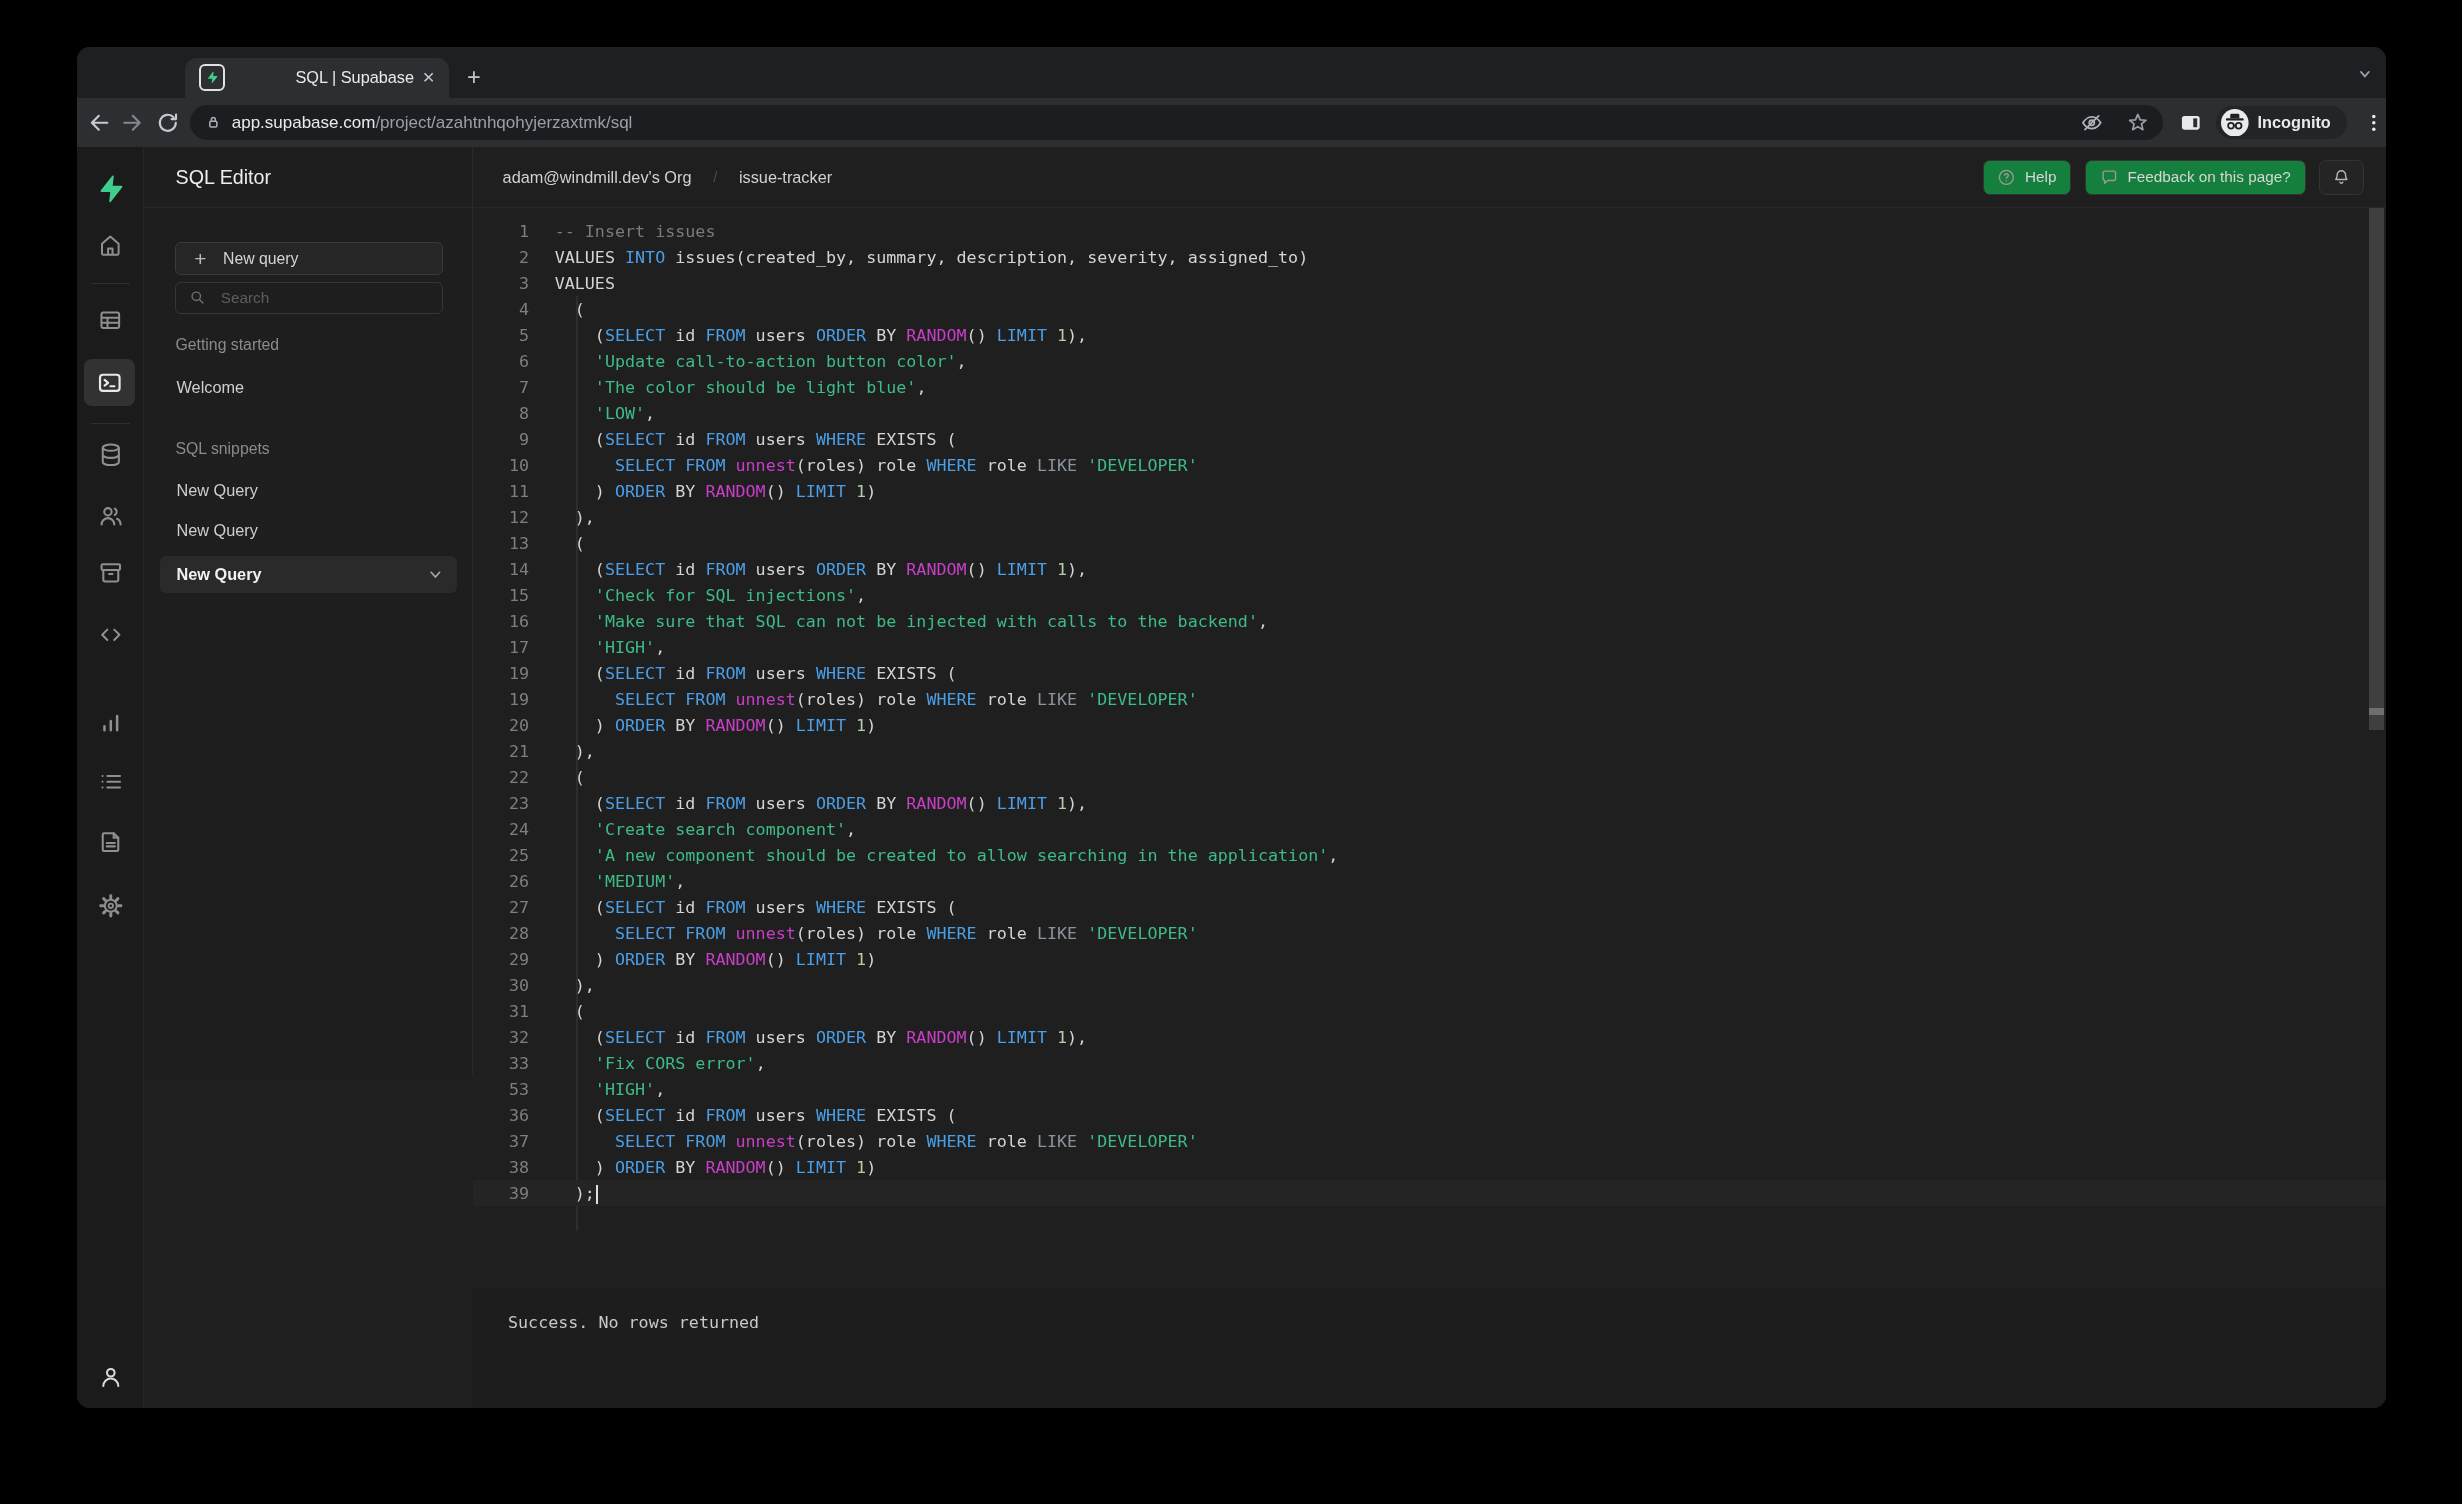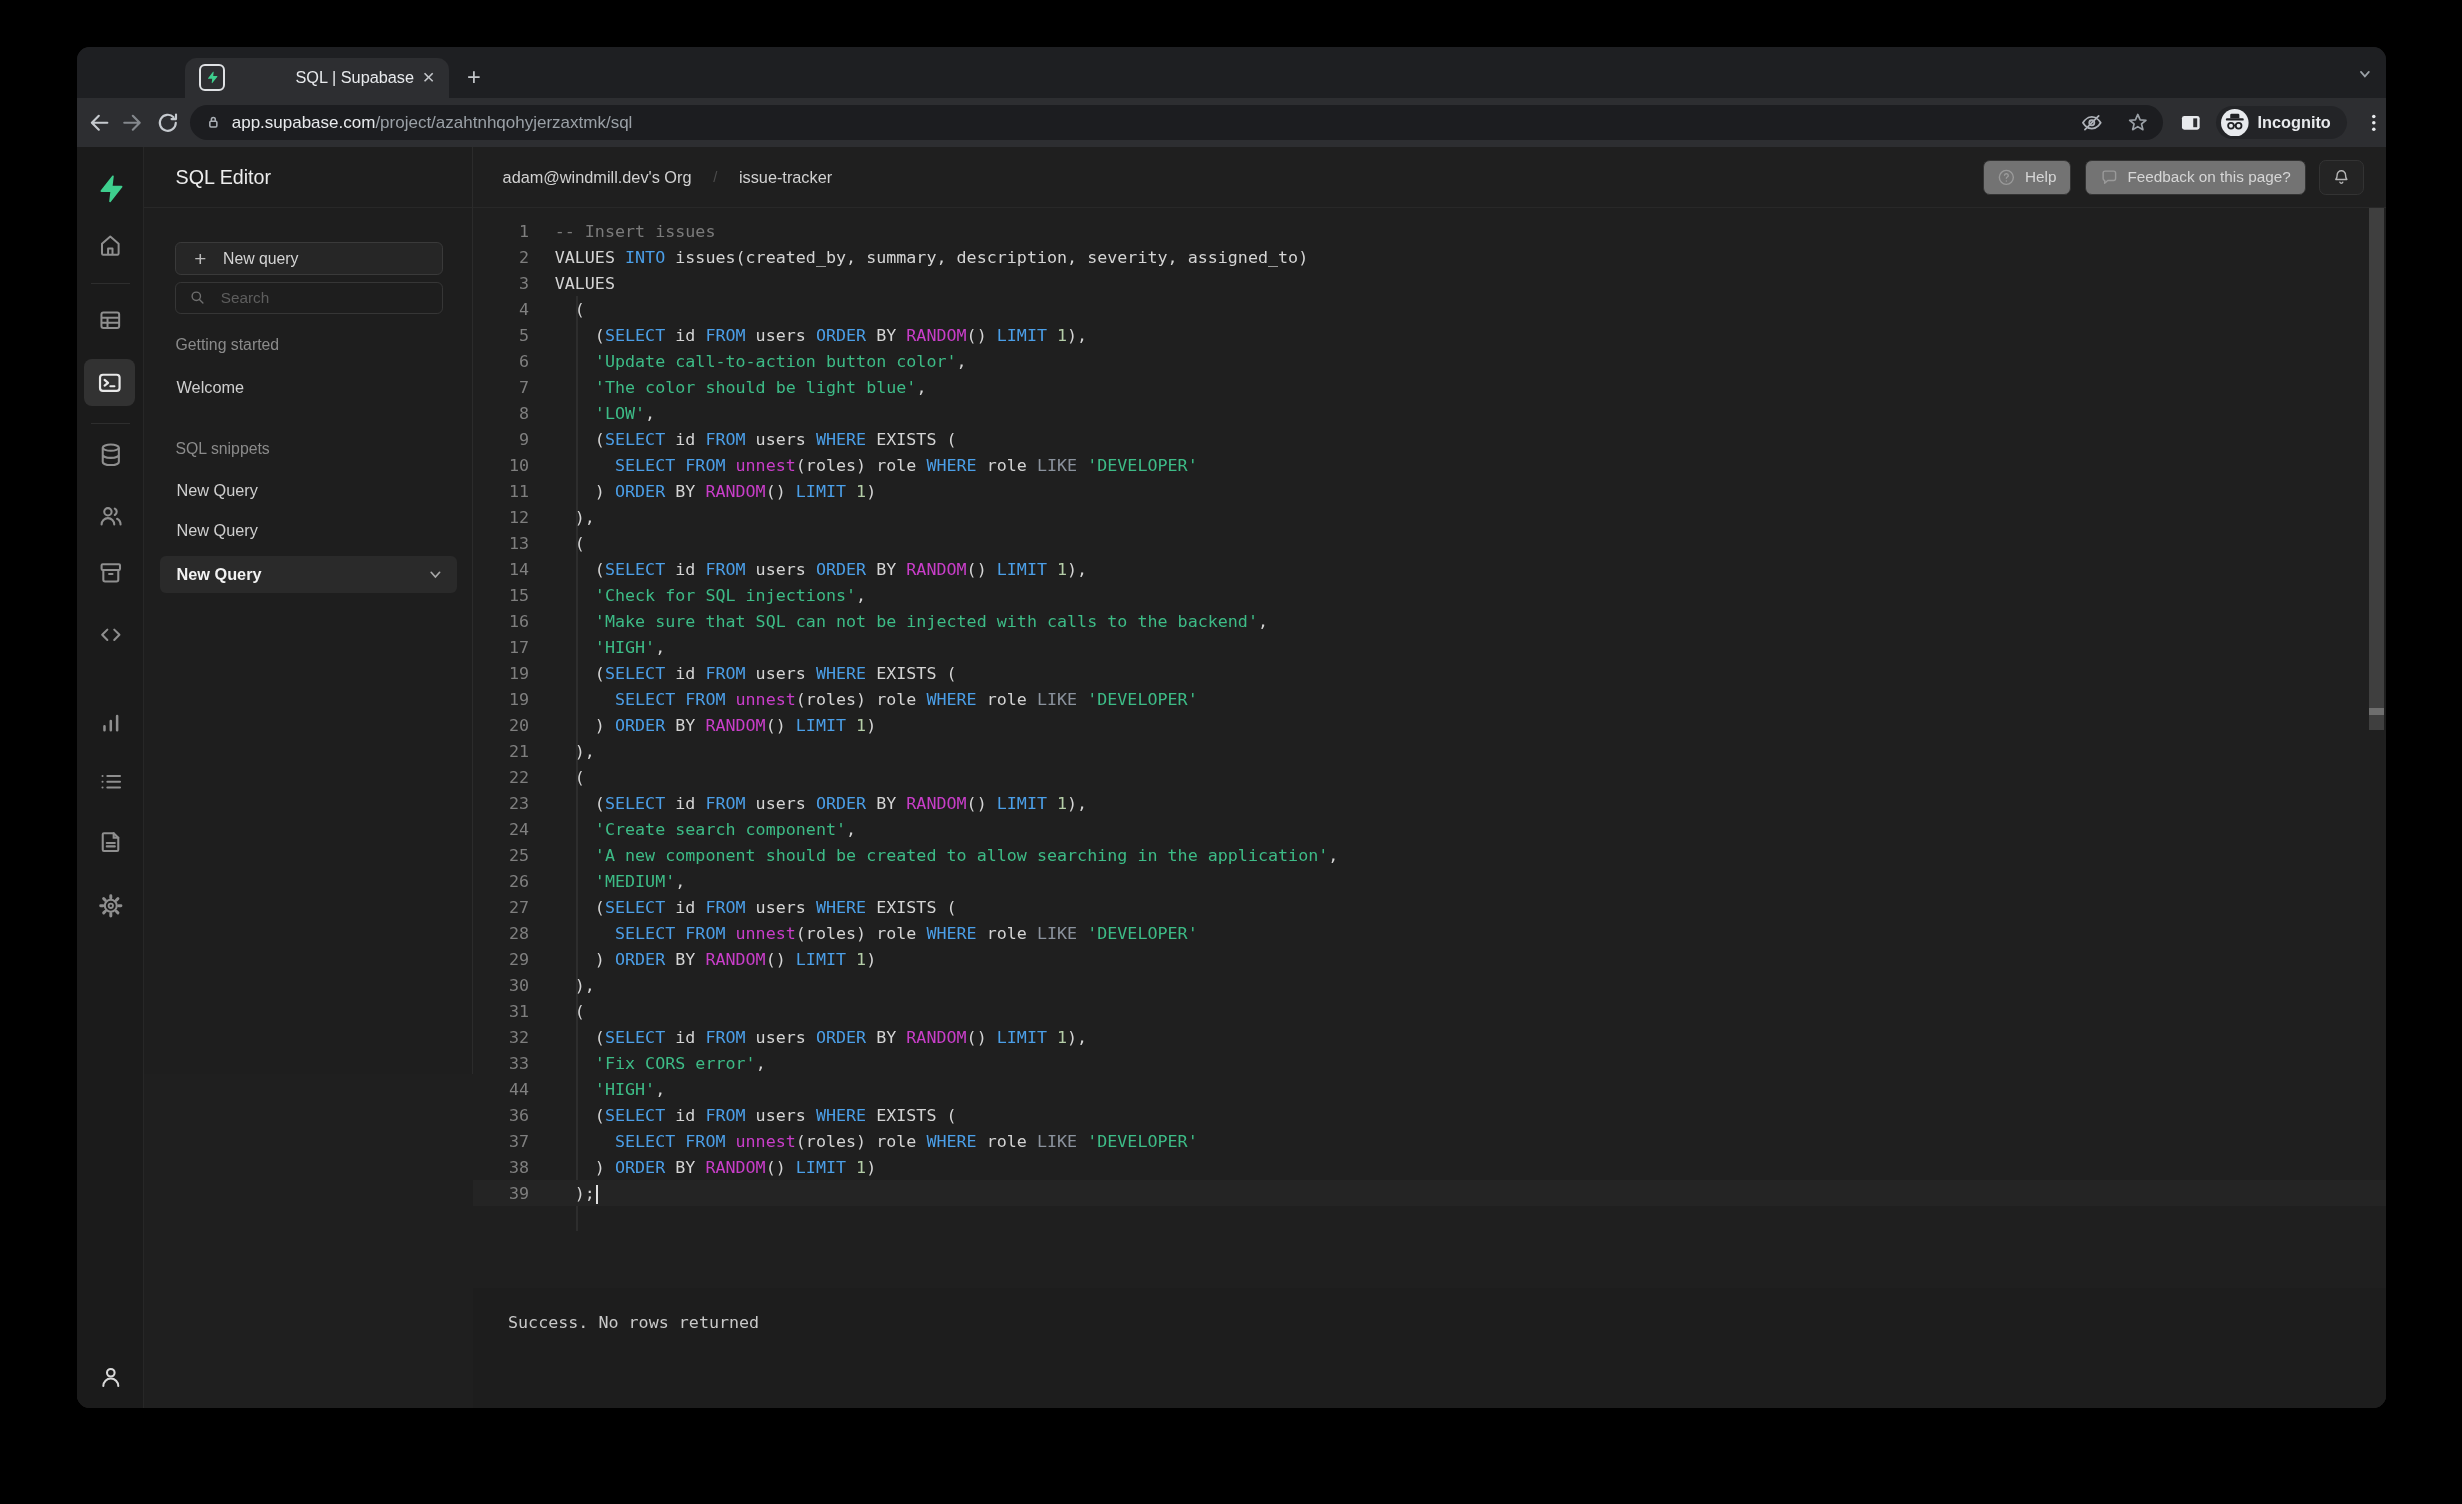--- a/index.html
+++ b/index.html
@@ -70,21 +70,21 @@
   .sel-row .lbl{margin-left:16.7px;color:#f2f2f2;font-size:16.3px;font-weight:700;flex:1;}
   .sel-row .chev{margin-right:13.8px;}
 
   .main{position:absolute;left:396px;top:0;width:1913px;height:1261px;}
   .main-header{position:absolute;left:0;top:0;width:100%;height:61px;border-bottom:1px solid #282828;
                display:flex;align-items:center;box-sizing:border-box;}
   .crumb{font-size:16.3px;color:#d2d2d2;}
   .crumb.org{margin-left:29.6px;}
   .crumb-sep{margin:0 21.7px;color:#4c4c4c;font-size:14.8px;}
   .header-right{margin-left:auto;margin-right:21.7px;display:flex;align-items:center;gap:13.8px;}
-  .pill{height:35px;background:#737373;border:1px solid #333;border-radius:6.9px;display:flex;
+  .pill{height:35px;background:#15803d;border:1px solid #333;border-radius:6.9px;display:flex;
         align-items:center;padding:0 13.8px;box-sizing:border-box;gap:8.9px;}
   .pill .txt{color:#d6d6d6;font-size:15.3px;}
   .bell-btn{width:45px;height:35px;background:#242424;border:1px solid #333;border-radius:6.9px;
             display:flex;align-items:center;justify-content:center;box-sizing:border-box;}
 
   
   .editor{position:absolute;left:0;top:61px;width:1913px;height:1034px;background:#1f1f1f;overflow:hidden;}
   .code-wrap{position:absolute;left:0;top:9.9px;width:100%;}
   .code-line{display:flex;height:26px;line-height:26px;padding-left:24.6px;
              font-family:"DejaVu Sans Mono",monospace;font-size:16.7px;white-space:pre;}
@@ -370,21 +370,21 @@
               <div class="code-line"><span class="ln">24</span><span class="code"><span class="tok-g">    'Create search component'</span><span class="tok-w">,</span></span></div>
               <div class="code-line"><span class="ln">25</span><span class="code"><span class="tok-g">    'A new component should be created to allow searching in the application'</span><span class="tok-w">,</span></span></div>
               <div class="code-line"><span class="ln">26</span><span class="code"><span class="tok-g">    'MEDIUM'</span><span class="tok-w">,</span></span></div>
               <div class="code-line"><span class="ln">27</span><span class="code"><span class="tok-w">    (</span><span class="tok-b">SELECT</span><span class="tok-w"> id </span><span class="tok-b">FROM</span><span class="tok-w"> users </span><span class="tok-b">WHERE</span><span class="tok-w"> EXISTS (</span></span></div>
               <div class="code-line"><span class="ln">28</span><span class="code"><span class="tok-w">      </span><span class="tok-b">SELECT</span><span class="tok-w"> </span><span class="tok-b">FROM</span><span class="tok-w"> </span><span class="tok-m">unnest</span><span class="tok-w">(roles) role </span><span class="tok-b">WHERE</span><span class="tok-w"> role </span><span class="tok-o">LIKE</span><span class="tok-w"> </span><span class="tok-g">'DEVELOPER'</span></span></div>
               <div class="code-line"><span class="ln">29</span><span class="code"><span class="tok-w">    ) </span><span class="tok-b">ORDER</span><span class="tok-w"> BY </span><span class="tok-m">RANDOM</span><span class="tok-w">() </span><span class="tok-b">LIMIT</span><span class="tok-n"> 1</span><span class="tok-w">)</span></span></div>
               <div class="code-line"><span class="ln">30</span><span class="code"><span class="tok-w">  ),</span></span></div>
               <div class="code-line"><span class="ln">31</span><span class="code"><span class="tok-w">  (</span></span></div>
               <div class="code-line"><span class="ln">32</span><span class="code"><span class="tok-w">    (</span><span class="tok-b">SELECT</span><span class="tok-w"> id </span><span class="tok-b">FROM</span><span class="tok-w"> users </span><span class="tok-b">ORDER</span><span class="tok-w"> BY </span><span class="tok-m">RANDOM</span><span class="tok-w">() </span><span class="tok-b">LIMIT</span><span class="tok-n"> 1</span><span class="tok-w">),</span></span></div>
               <div class="code-line"><span class="ln">33</span><span class="code"><span class="tok-g">    'Fix CORS error'</span><span class="tok-w">,</span></span></div>
-              <div class="code-line"><span class="ln">44</span><span class="code"><span class="tok-g">    'HIGH'</span><span class="tok-w">,</span></span></div>
+              <div class="code-line"><span class="ln">53</span><span class="code"><span class="tok-g">    'HIGH'</span><span class="tok-w">,</span></span></div>
               <div class="code-line"><span class="ln">36</span><span class="code"><span class="tok-w">    (</span><span class="tok-b">SELECT</span><span class="tok-w"> id </span><span class="tok-b">FROM</span><span class="tok-w"> users </span><span class="tok-b">WHERE</span><span class="tok-w"> EXISTS (</span></span></div>
               <div class="code-line"><span class="ln">37</span><span class="code"><span class="tok-w">      </span><span class="tok-b">SELECT</span><span class="tok-w"> </span><span class="tok-b">FROM</span><span class="tok-w"> </span><span class="tok-m">unnest</span><span class="tok-w">(roles) role </span><span class="tok-b">WHERE</span><span class="tok-w"> role </span><span class="tok-o">LIKE</span><span class="tok-w"> </span><span class="tok-g">'DEVELOPER'</span></span></div>
               <div class="code-line"><span class="ln">38</span><span class="code"><span class="tok-w">    ) </span><span class="tok-b">ORDER</span><span class="tok-w"> BY </span><span class="tok-m">RANDOM</span><span class="tok-w">() </span><span class="tok-b">LIMIT</span><span class="tok-n"> 1</span><span class="tok-w">)</span></span></div>
               <div class="code-line current"><span class="ln">39</span><span class="code"><span class="tok-w">  );</span><span class="cursor"></span></span></div>
             </div>
           <div class="vscroll">
             <div class="mark"></div>
           </div>
         </div>
 

